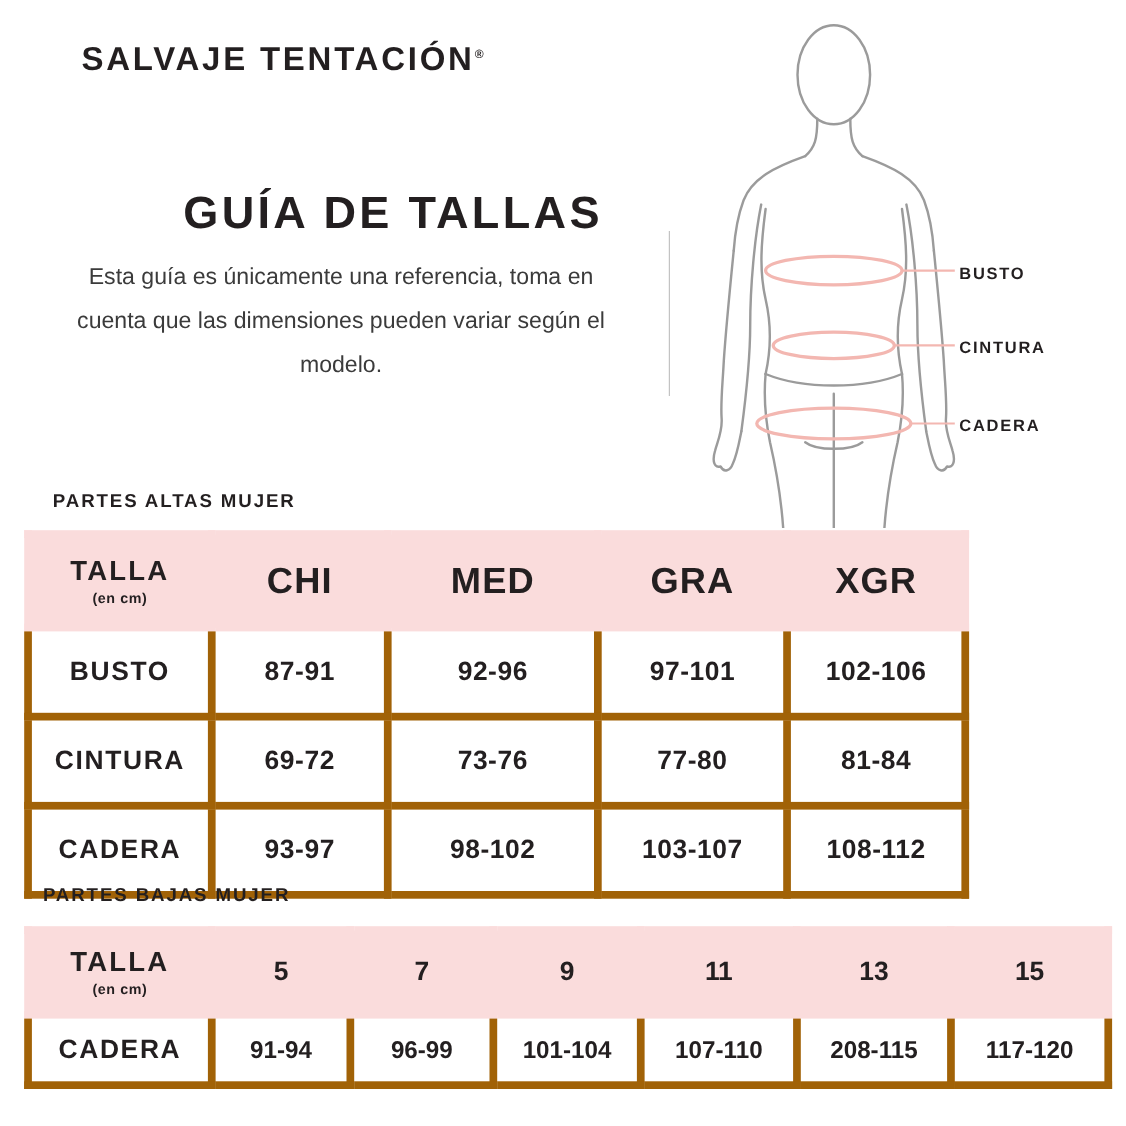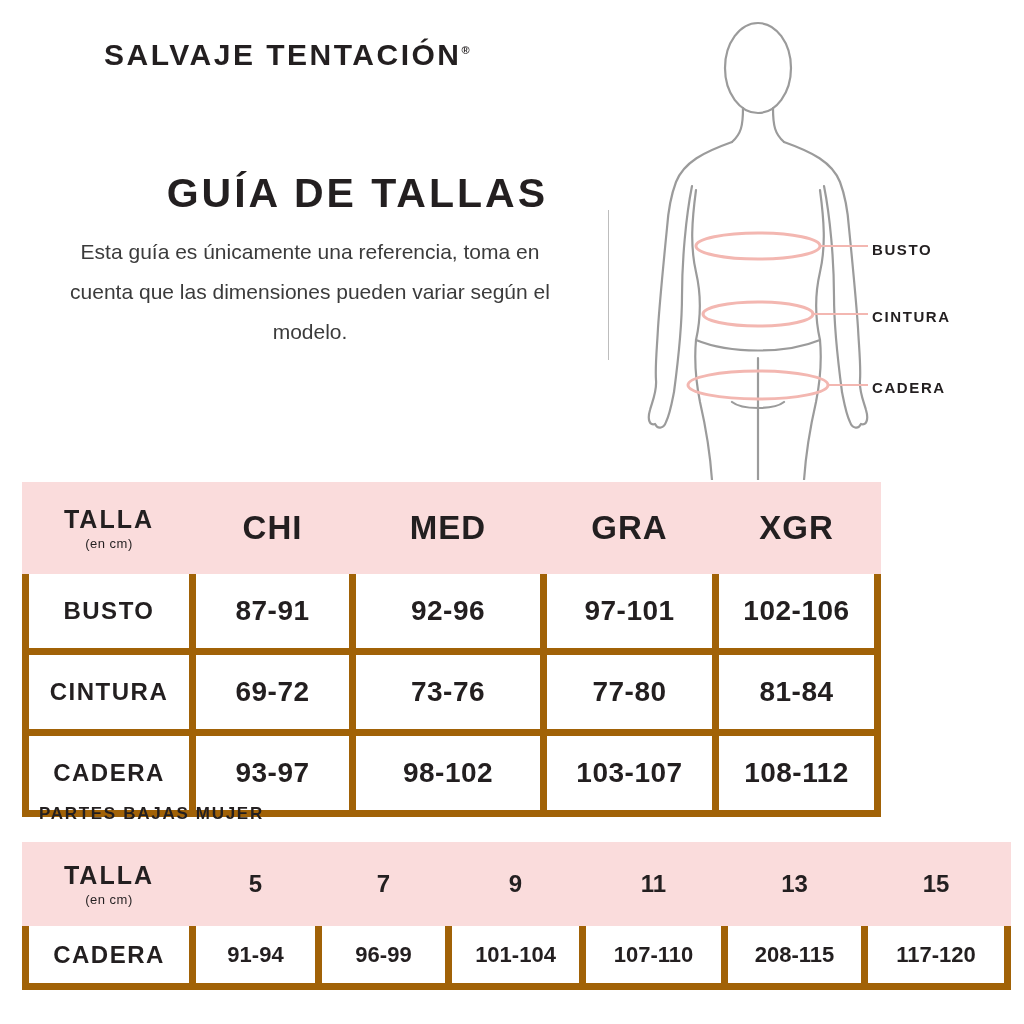--- a/index.html
+++ b/index.html
@@ -23,21 +23,20 @@
   
   .brand {
     position: absolute;
     left: 74px;
     top: 38px;
     font-size: 30px;
     font-weight: bold;
     letter-spacing: 2.5px;
     color: #231f20;
     white-space: nowrap;
-    margin-left: 30px;
   }
   .brand sup {
     font-size: 11px;
     vertical-align: super;
     letter-spacing: 0;
   }
 
   
   .guide-title {
     position: absolute;
@@ -124,27 +123,27 @@
     font-size: 33px;
     letter-spacing: 1px;
   }
   .t-altas thead th.talla-head {
     font-size: 25px;
     letter-spacing: 2px;
   }
   .talla-head .sub {
     display: block;
     font-size: 13px;
-    font-weight: normal;
+    font-weight: bold;
     letter-spacing: .5px;
     margin-top: 2px;
   }
   .t-altas tbody td {
     height: 72px;
-    font-size: 28px;
+    font-size: 24px;
     letter-spacing: .5px;
   }
   .t-altas tbody td.rowlabel {
     font-size: 24px;
     letter-spacing: 1.5px;
   }
 
   .t-bajas thead th {
     background: #fadcdc;
     border-color: #fadcdc;
@@ -217,20 +216,21 @@
         <line x1="213" y1="304" x2="268" y2="304"></line>
         <line x1="228" y1="375" x2="268" y2="375"></line>
       </g>
     </svg>
 
     <div class="figure-label lbl-busto">BUSTO</div>
     <div class="figure-label lbl-cintura">CINTURA</div>
     <div class="figure-label lbl-cadera">CADERA</div>
   </div>
 
+  <div class="section-caption cap-altas">PARTES ALTAS MUJER</div>
 
   <table class="t-altas">
     <colgroup>
       <col style="width:167px">
       <col style="width:160px">
       <col style="width:191px">
       <col style="width:172px">
       <col style="width:162px">
     </colgroup>
     <thead>

